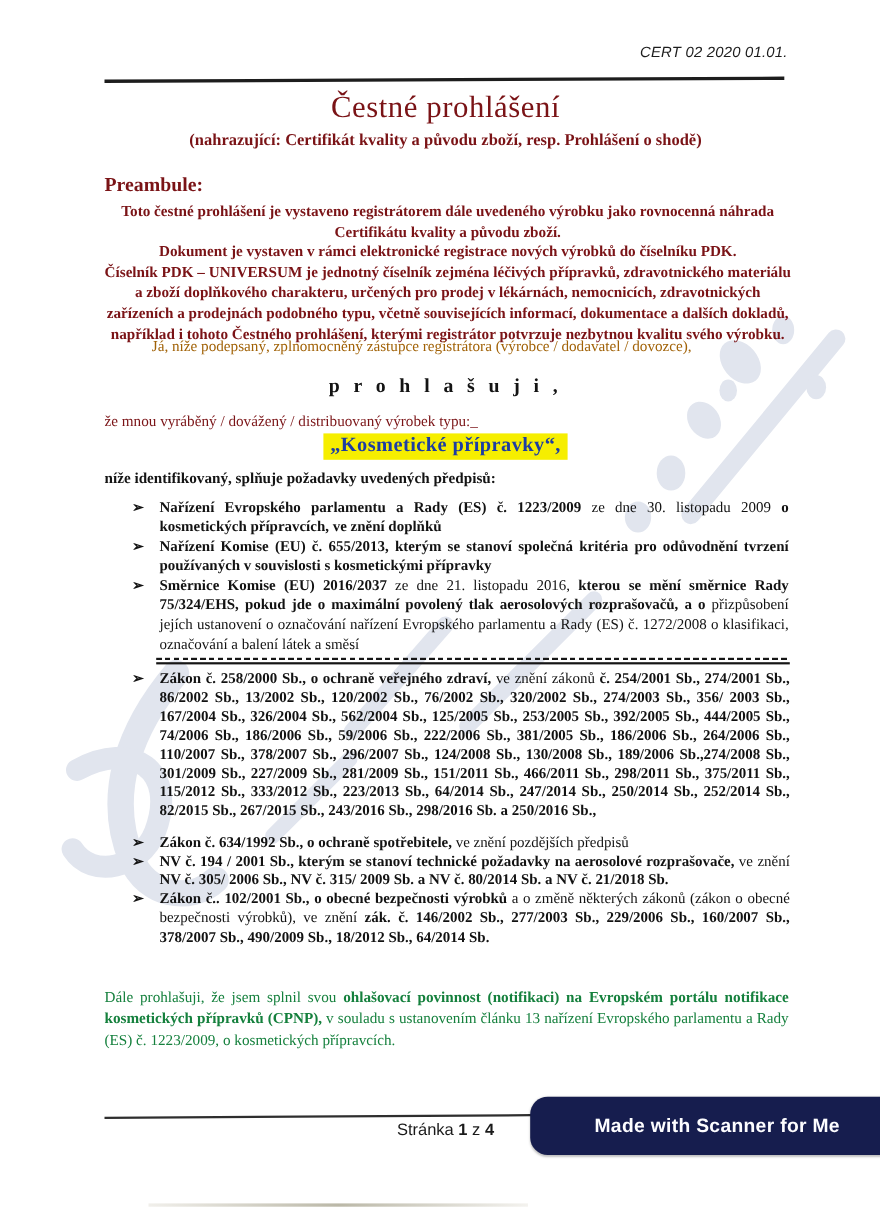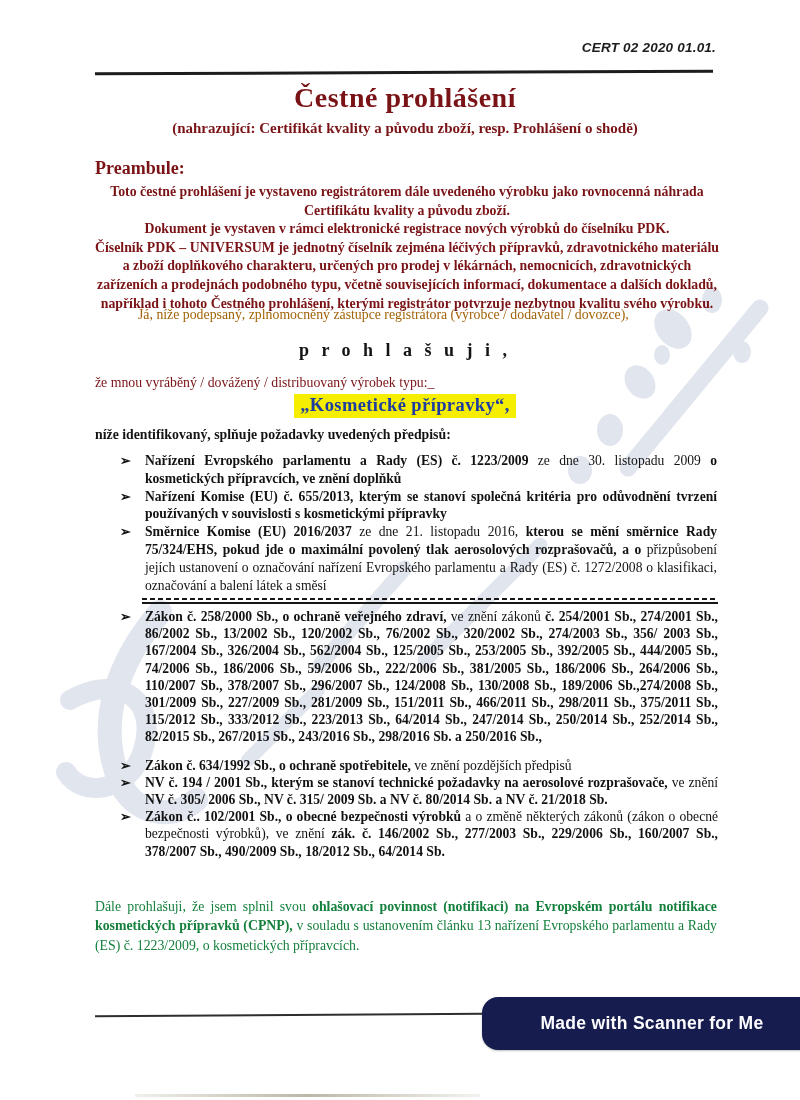--- a/index.html
+++ b/index.html
@@ -6,30 +6,30 @@
   .page{
     position:relative;width:800px;height:1100px;margin:0 auto;
     background:#ffffff;overflow:hidden;
     font-family:"Liberation Serif", serif;color:#111;
   }
   .wm{position:absolute;left:0;top:0;z-index:0;pointer-events:none;}
   .layer{position:absolute;left:0;top:0;width:800px;height:1100px;z-index:1;}
 
   .cert-code{
     position:absolute;top:40px;right:84px;
-    font-family:"Liberation Sans", sans-serif;font-size:13.5px;font-weight:bold;font-style:italic;
+    font-family:"Liberation Sans", sans-serif;font-size:13.5px;font-weight:normal;font-style:italic;
     color:#1c1c1c;letter-spacing:.2px;
   }
   .top-rule{
     position:absolute;left:95px;top:71px;width:618px;height:2.6px;
     background:#1d1d1d;transform:rotate(-.25deg);
   }
   .doc-title{
     position:absolute;left:95px;top:82px;width:620px;text-align:center;
-    color:#7a1316;font-size:28px;font-weight:bold;letter-spacing:.5px;
+    color:#7a1316;font-size:28px;font-weight:normal;letter-spacing:.5px;
   }
   .doc-subtitle{
     position:absolute;left:60px;top:120px;width:690px;text-align:center;
     color:#7a1316;font-size:15px;font-weight:bold;
   }
   .preamble-head{
     position:absolute;left:95px;top:158px;
     color:#7a1316;font-size:18px;font-weight:bold;
   }
   .preamble-body{
@@ -186,20 +186,23 @@
       </li>
       <li>
         <span class="bullet">➢</span>
         <span><span class="b">Zákon č.. 102/2001 Sb., o obecné bezpečnosti výrobků </span><span>a o změně některých zákonů (zákon o obecné bezpečnosti výrobků), ve znění </span><span class="b">zák. č. 146/2002 Sb., 277/2003 Sb., 229/2006 Sb., 160/2007 Sb., 378/2007 Sb., 490/2009 Sb., 18/2012 Sb., 64/2014 Sb.</span></span>
       </li>
     </ul>
 
     <div class="closing"><span>Dále prohlašuji, že jsem splnil svou </span><span class="b">ohlašovací povinnost (notifikaci) na Evropském portálu notifikace kosmetických přípravků (CPNP), </span><span>v souladu s ustanovením článku 13 nařízení Evropského parlamentu a Rady (ES) č. 1223/2009, o kosmetických přípravcích.</span></div>
 
     <div class="footer-rule"></div>
+    <div class="page-label">
+      <span>Stránka </span><span class="b">1</span><span> z </span><span class="b">4</span>
+    </div>
 
     <div class="scanner-badge">
       <span>Made with Scanner for Me</span>
     </div>
 
     <div class="scan-edge"></div>
 
   </div>
 </div>
 

